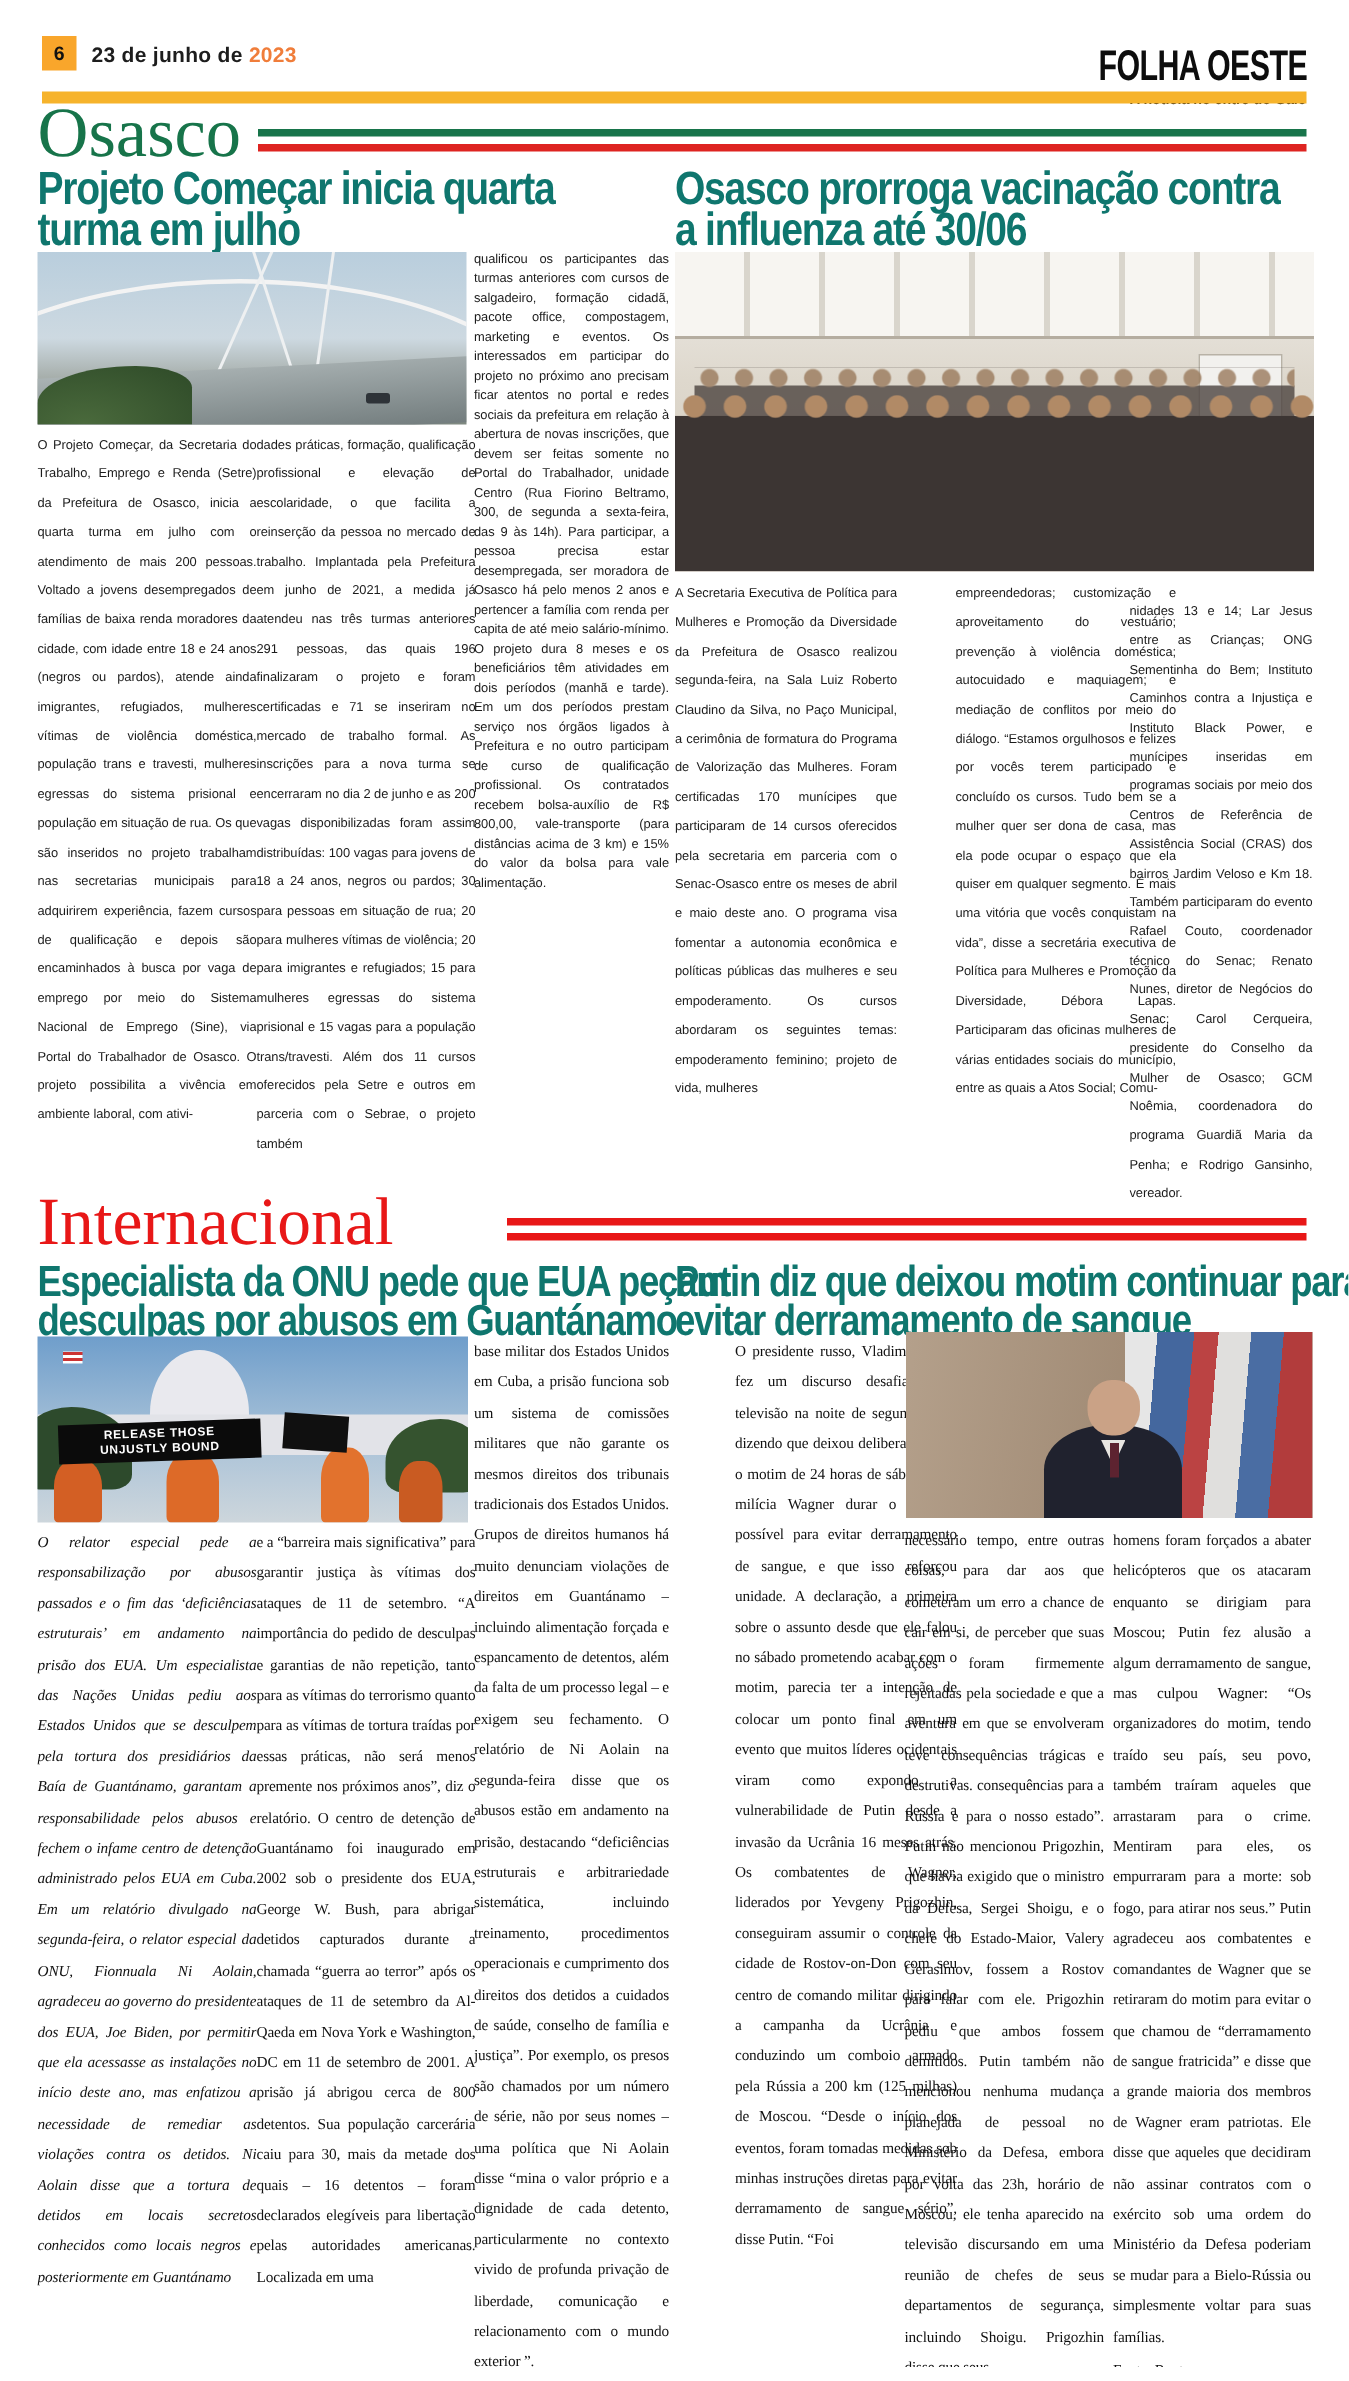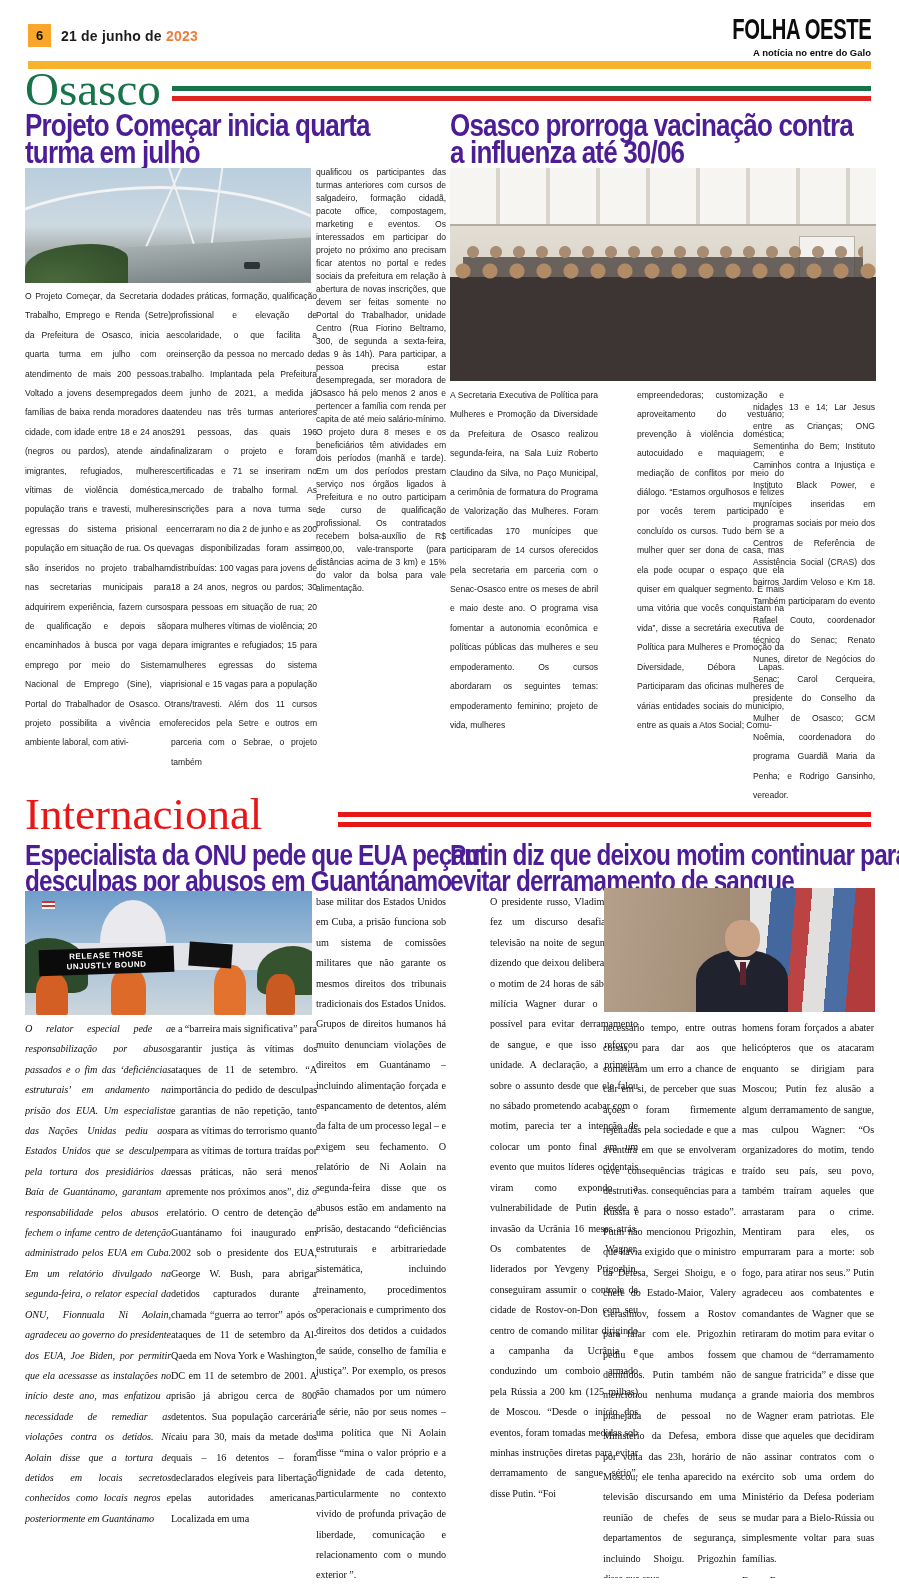--- a/index.html
+++ b/index.html
@@ -7,38 +7,38 @@
   .page { position:relative; width:899px; height:1587px; background:#ffffff; overflow:hidden;
           font-family:"Liberation Sans", sans-serif; }
 
   .abs { position:absolute; }
 
   
   .pagenum { left:28px; top:24px; width:23px; height:23px; background:#F9A62B; color:#111;
              font-weight:bold; font-size:13px; line-height:23px; text-align:center; }
   .issue-date { left:61px; top:28px; font-size:14px; font-weight:bold; color:#1d1d1d; letter-spacing:.2px; }
   .issue-date .year { color:#F07D3A; }
-  .logo { right:28px; top:13px; text-align:right; }
+  .logo { right:28px; top:27px; text-align:right; }
   .logo-title { font-size:26px; font-weight:800; color:#0d0d0d; letter-spacing:-.5px;
                 transform:scaleX(.78) scaleY(1.1); transform-origin:100% 0; white-space:nowrap; }
   .logo-tagline { font-size:9.5px; font-weight:bold; color:#0d0d0d; margin-top:3px; }
   .rule-yellow { left:28px; top:61px; width:843px; height:8px; background:#F6B32B; }
 
   
   .section-title { font-family:"Liberation Serif", serif; line-height:1; white-space:nowrap; }
   .t-osasco { left:25px; top:66px; font-size:47px; color:#17744A; }
   .t-inter  { left:25px; top:792px; font-size:45px; color:#E81717; }
   .line { height:5px; }
   .ln-green { left:172px; top:86px;  width:699px; background:#17744A; }
   .ln-red1  { left:172px; top:96px;  width:699px; background:#DE2421; }
   .ln-red2  { left:338px; top:812px; width:533px; background:#E81717; }
   .ln-red3  { left:338px; top:822px; width:533px; background:#E81717; }
 
   
-  .headline { font-weight:bold; color:#4c1d95; letter-spacing:-1px; }
+  .headline { font-weight:bold; color:#0f766e; letter-spacing:-1px; }
   .headline span { display:block; white-space:nowrap; transform:scaleX(.84); transform-origin:0 50%; }
   .h-big { font-size:31px; line-height:27px; }
   .h-med { font-size:29px; line-height:26px; }
   .h1 { left:25px; top:112px; }
   .h2 { left:450px; top:112px; }
   .h3 { left:25px; top:842px; }
   .h4 { left:450px; top:842px; }
 
   
   .body-sans { font-family:"Liberation Sans", sans-serif; font-size:8.6px; line-height:19.4px;
@@ -133,21 +133,21 @@
              background:#e8e6e2; clip-path:polygon(0 0,100% 0,50% 100%); }
   .p-tie { position:absolute; left:50.2%; bottom:22%; width:2.2%; height:18%; background:#5d2330; }
 </style>
 </head>
 <body>
 
 <div class="page">
 
   <div class="abs pagenum">6</div>
   <div class="abs issue-date">
-    <span>21 de junho de</span>
+    <span>23 de junho de</span>
     <span class="year">2023</span>
   </div>
   <div class="abs logo">
     <div class="logo-title">FOLHA OESTE</div>
     <div class="logo-tagline">A notícia no entre do Galo</div>
   </div>
   <div class="abs rule-yellow"></div>
 
   <div class="abs section-title t-osasco">Osasco</div>
   <div class="abs line ln-green"></div>

